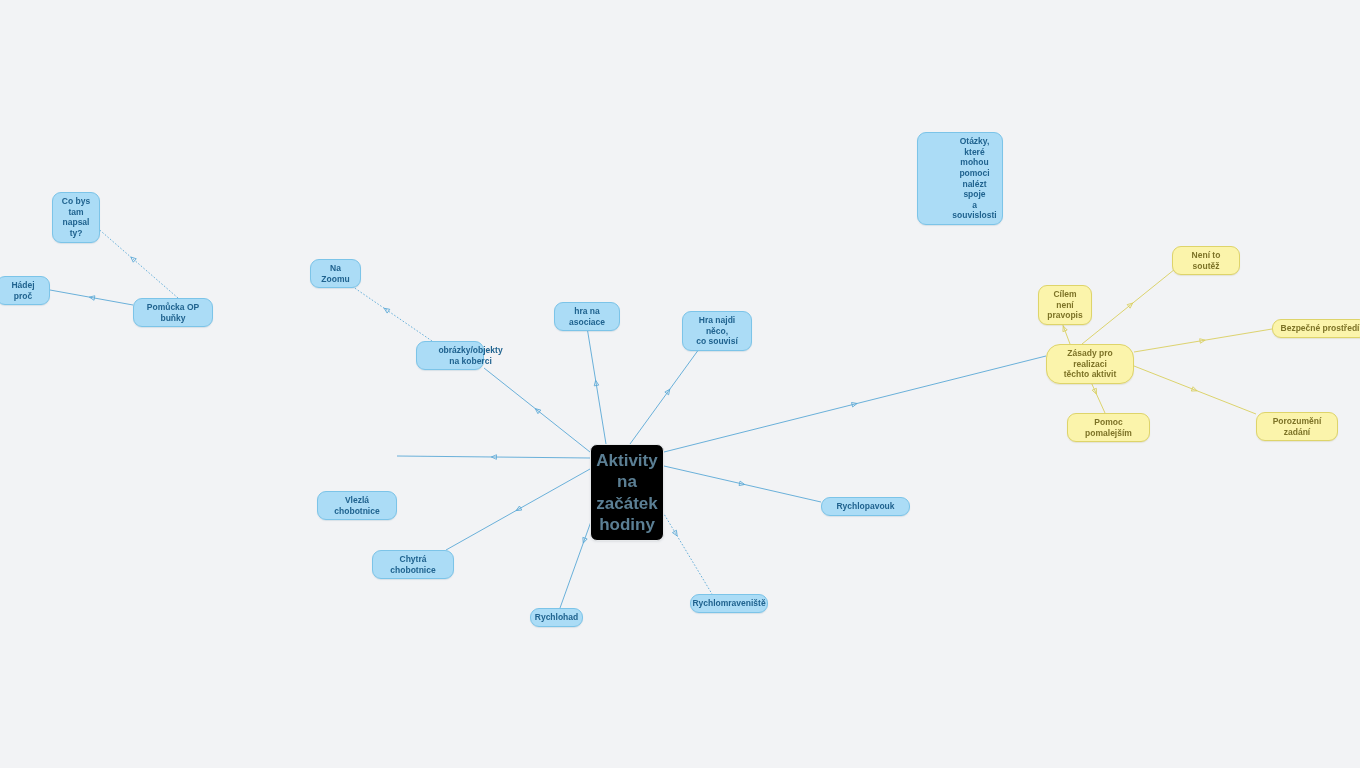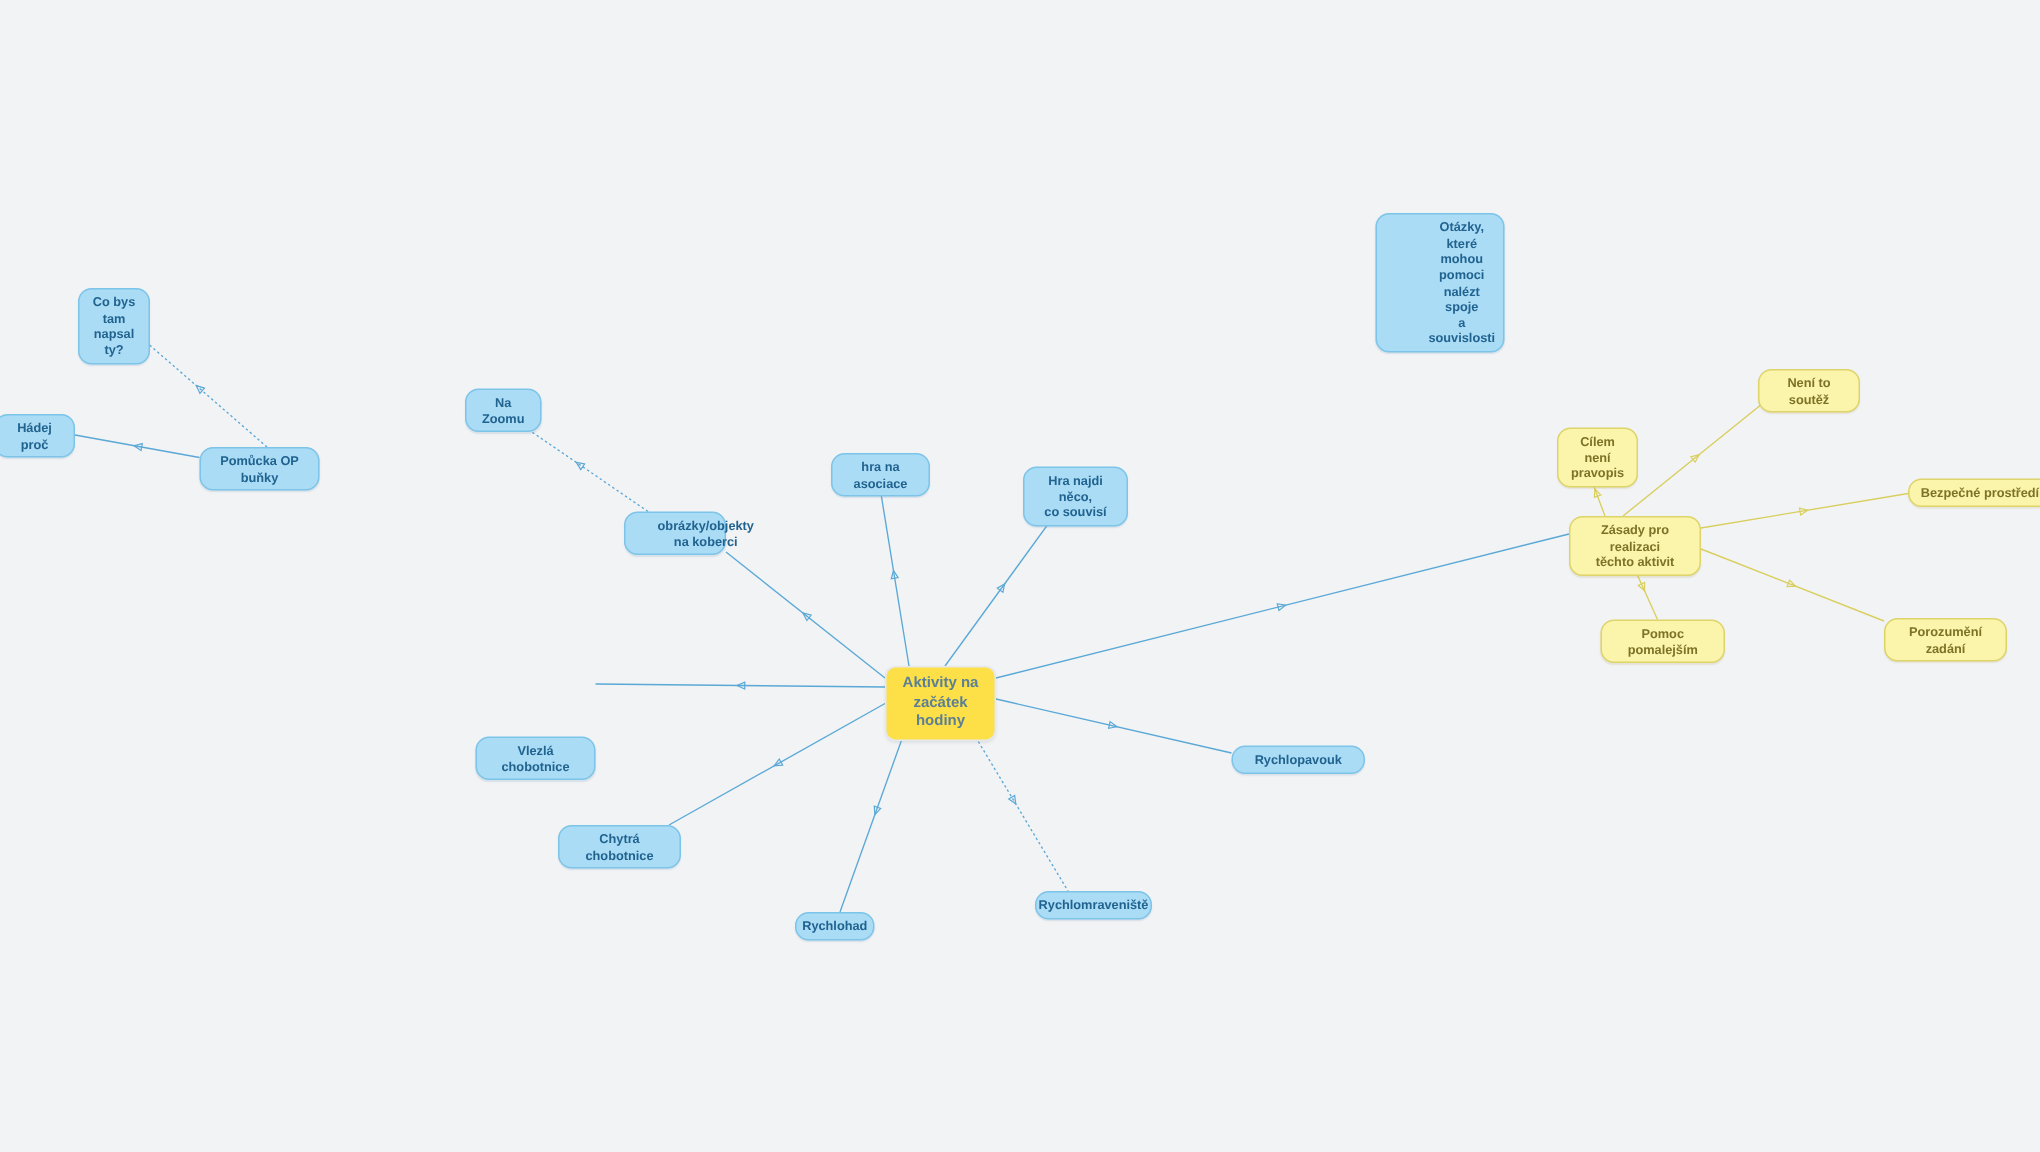--- a/index.html
+++ b/index.html
@@ -46,24 +46,24 @@
   }
   .node.yellow {
     background: #fbf4ab;
     border: 1px solid #ded46a;
     color: #7d7327;
     font-size: 8.5px;
     padding: 3px 7px;
     box-shadow: 0 1px 1px rgba(160,150,70,0.18);
   }
   .node.root {
-    background: #fde047;
+    background: #000000;
     border: 1px solid #e6e8ea;
     color: #5b7f94;
-    font-size: 10px;
+    font-size: 17px;
     padding: 5px 10px;
     border-radius: 7px;
     box-shadow: 0 1px 2px rgba(120,130,140,0.16);
   }
 </style>
 </head>
 <body>
 
 <div id="canvas">
 
@@ -144,29 +144,29 @@
       <div class="node blue" style="left: 52px; top: 192px; width: 48px; min-height: 27px;"><span>Co bys tam
 napsal ty?</span></div>
       <div class="node blue" style="left: -4px; top: 276px; width: 54px; min-height: 19px;"><span>Hádej proč</span></div>
       <div class="node blue" style="left: 133px; top: 298px; width: 80px; min-height: 19px;"><span>Pomůcka OP buňky</span></div>
       <div class="node blue" style="left: 310px; top: 259px; width: 51px; min-height: 19px;"><span>Na Zoomu</span></div>
       <div class="node blue" style="left: 416px; top: 341px; width: 68px; min-height: 27px; padding-left: 48px;"><span>obrázky/objekty
 na koberci</span></div>
       <div class="node blue" style="left: 554px; top: 302px; width: 66px; min-height: 19px;"><span>hra na asociace</span></div>
       <div class="node blue" style="left: 682px; top: 311px; width: 70px; min-height: 27px;"><span>Hra najdi něco,
 co souvisí</span></div>
-      <div class="node blue" style="left: 917px; top: 142px; width: 86px; min-height: 36px; padding-left: 36px;"><span>Otázky, které mohou
+      <div class="node blue" style="left: 917px; top: 132px; width: 86px; min-height: 36px; padding-left: 36px;"><span>Otázky, které mohou
 pomoci nalézt spoje
 a souvislosti</span></div>
       <div class="node blue" style="left: 317px; top: 448px; width: 80px; min-height: 19px; margin-top: 43px;"><span>Vlezlá chobotnice</span></div>
       <div class="node blue" style="left: 372px; top: 550px; width: 82px; min-height: 19px;"><span>Chytrá chobotnice</span></div>
       <div class="node blue" style="left: 530px; top: 608px; width: 53px; min-height: 19px;"><span>Rychlohad</span></div>
       <div class="node blue" style="left: 690px; top: 594px; width: 78px; min-height: 19px;"><span>Rychlomraveniště</span></div>
       <div class="node blue" style="left: 821px; top: 497px; width: 89px; min-height: 19px; align-items: center;"><span>Rychlopavouk</span></div>
-      <div class="node yellow" style="left: 1046px; top: 344px; width: 88px; min-height: 27px;"><span>Zásady pro realizaci
+      <div class="node yellow" style="left: 1046px; top: 344px; width: 88px; min-height: 27px; border-radius: 14px;"><span>Zásady pro realizaci
 těchto aktivit</span></div>
       <div class="node yellow" style="left: 1172px; top: 246px; width: 68px; min-height: 19px; align-items: center;"><span>Není to soutěž</span></div>
       <div class="node yellow" style="left: 1038px; top: 285px; width: 54px; min-height: 27px;"><span>Cílem není
 pravopis</span></div>
       <div class="node yellow" style="left: 1272px; top: 319px; width: 96px; min-height: 19px; justify-content: center;"><span>Bezpečné prostředí</span></div>
       <div class="node yellow" style="left: 1256px; top: 412px; width: 82px; min-height: 19px;"><span>Porozumění zadání</span></div>
       <div class="node yellow" style="left: 1067px; top: 413px; width: 83px; min-height: 19px;"><span>Pomoc pomalejším</span></div>
     </div>
 
 </div>

